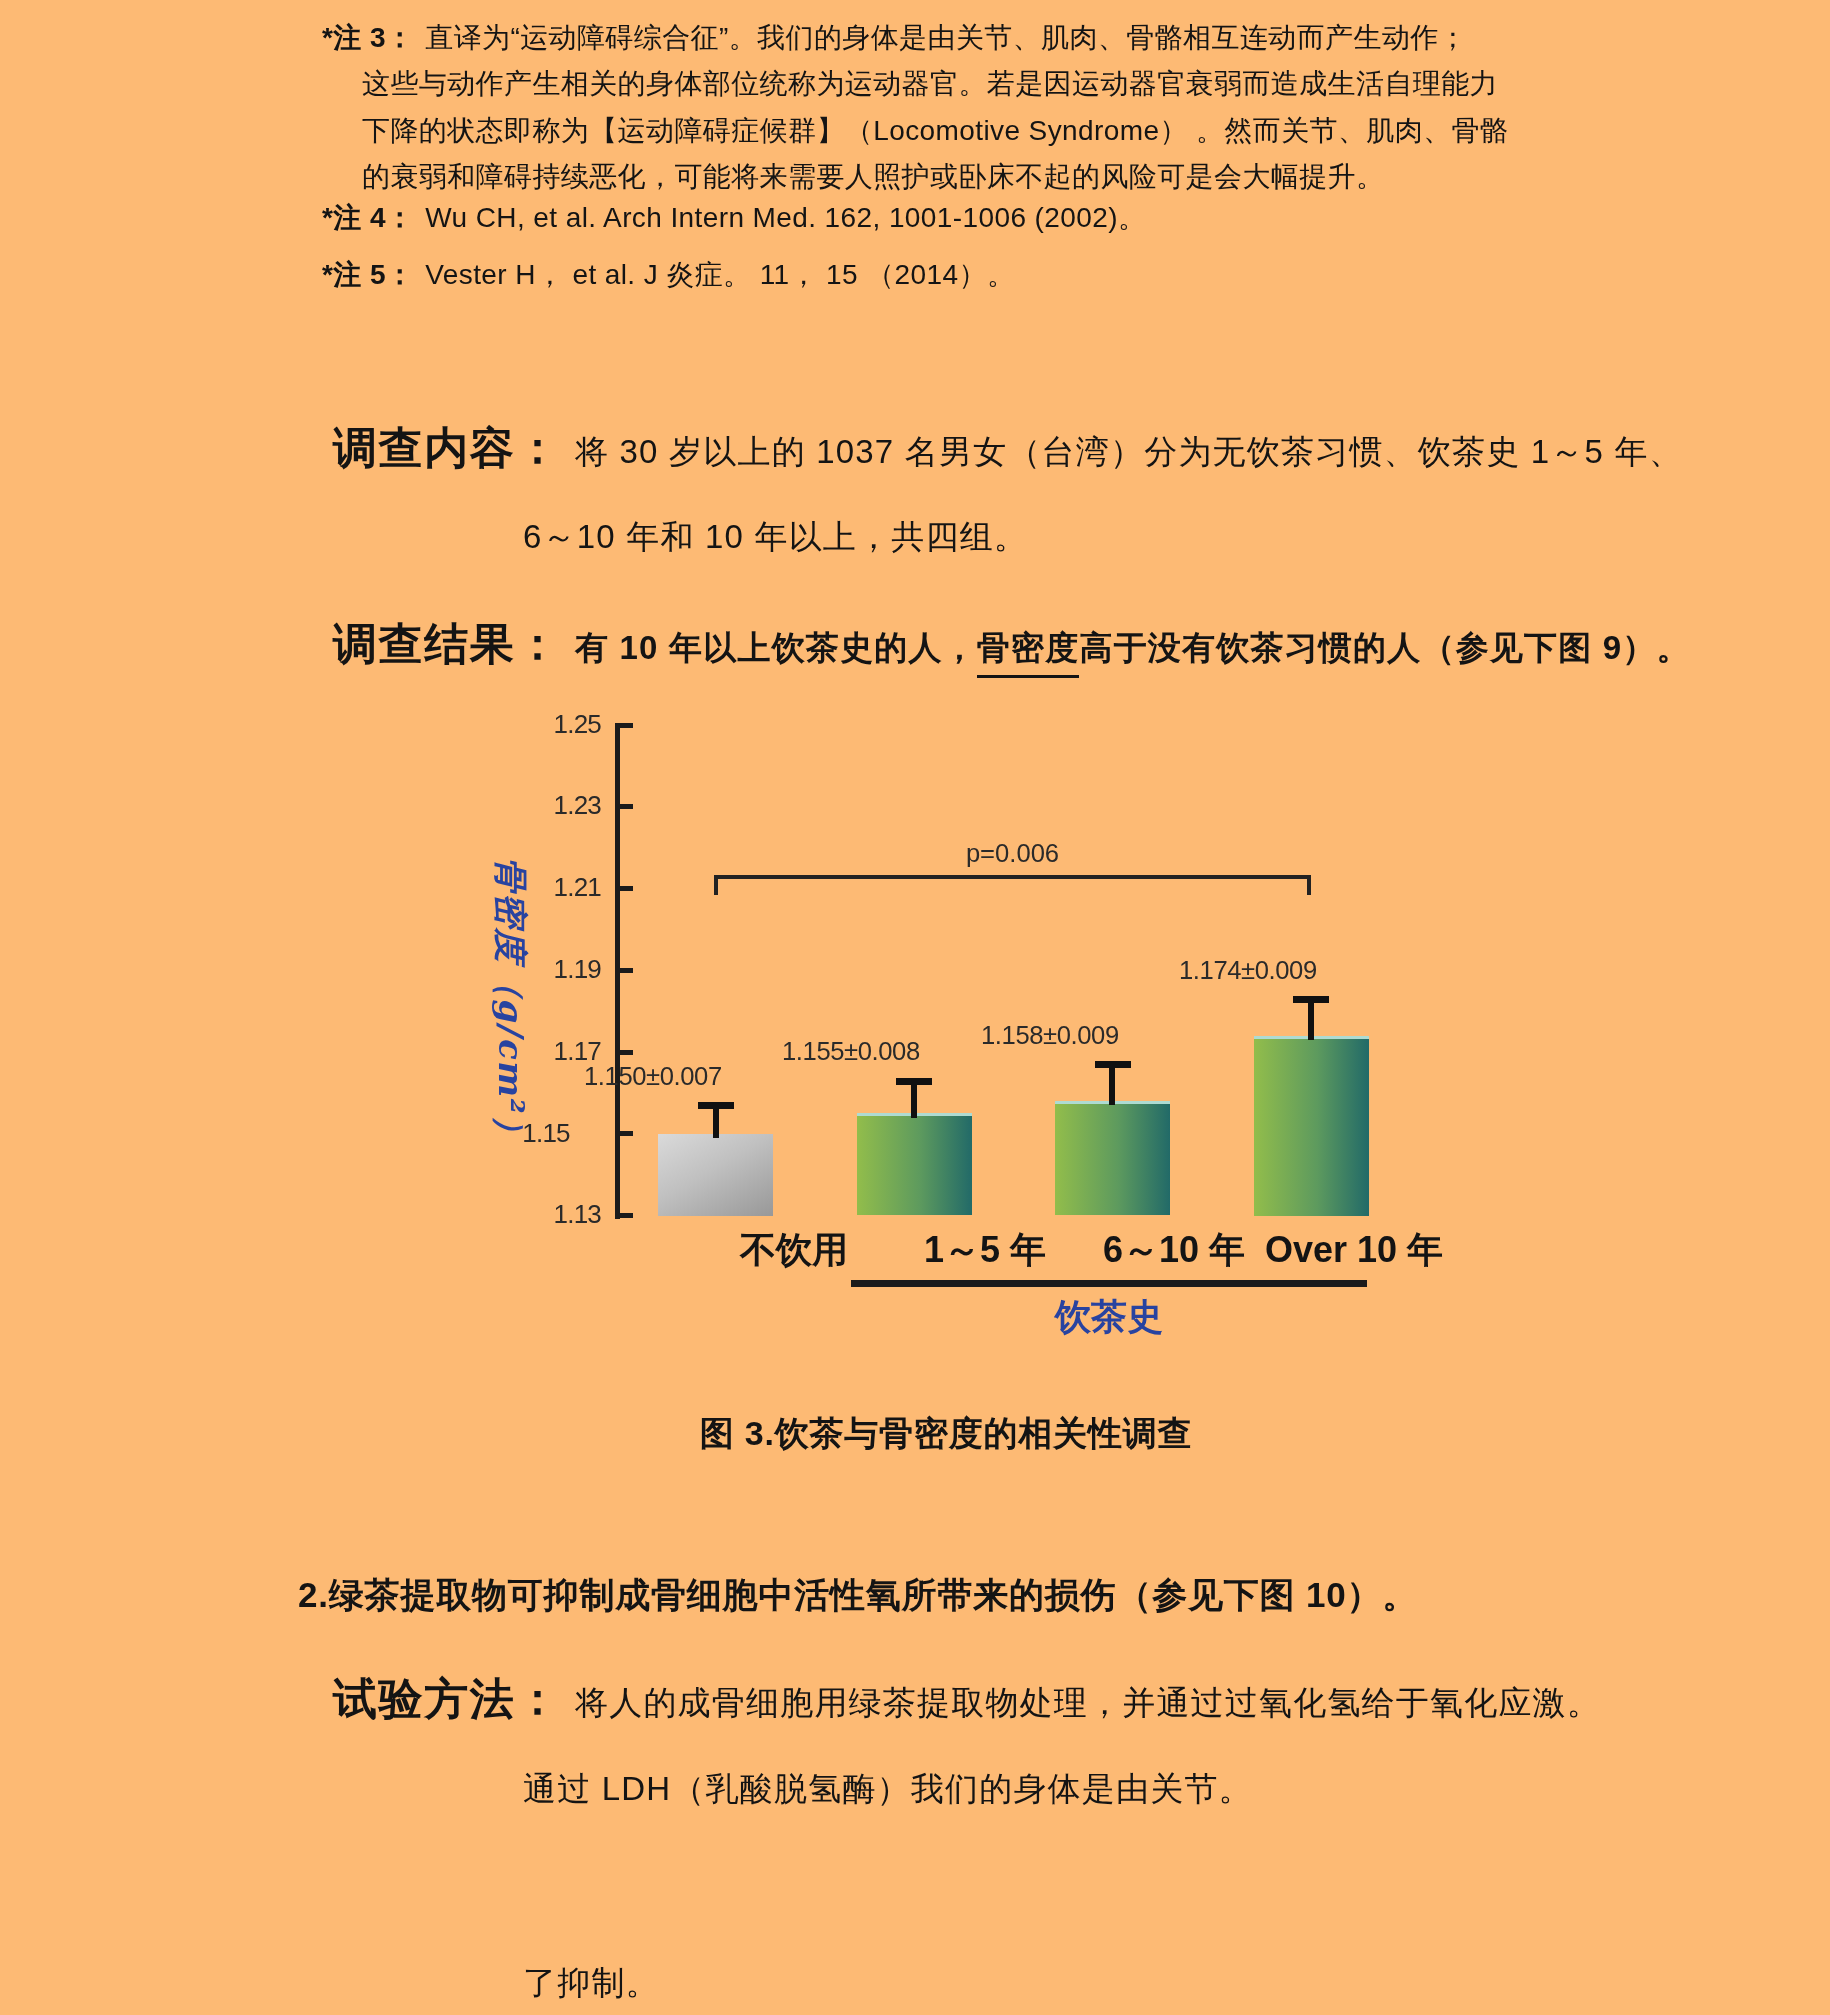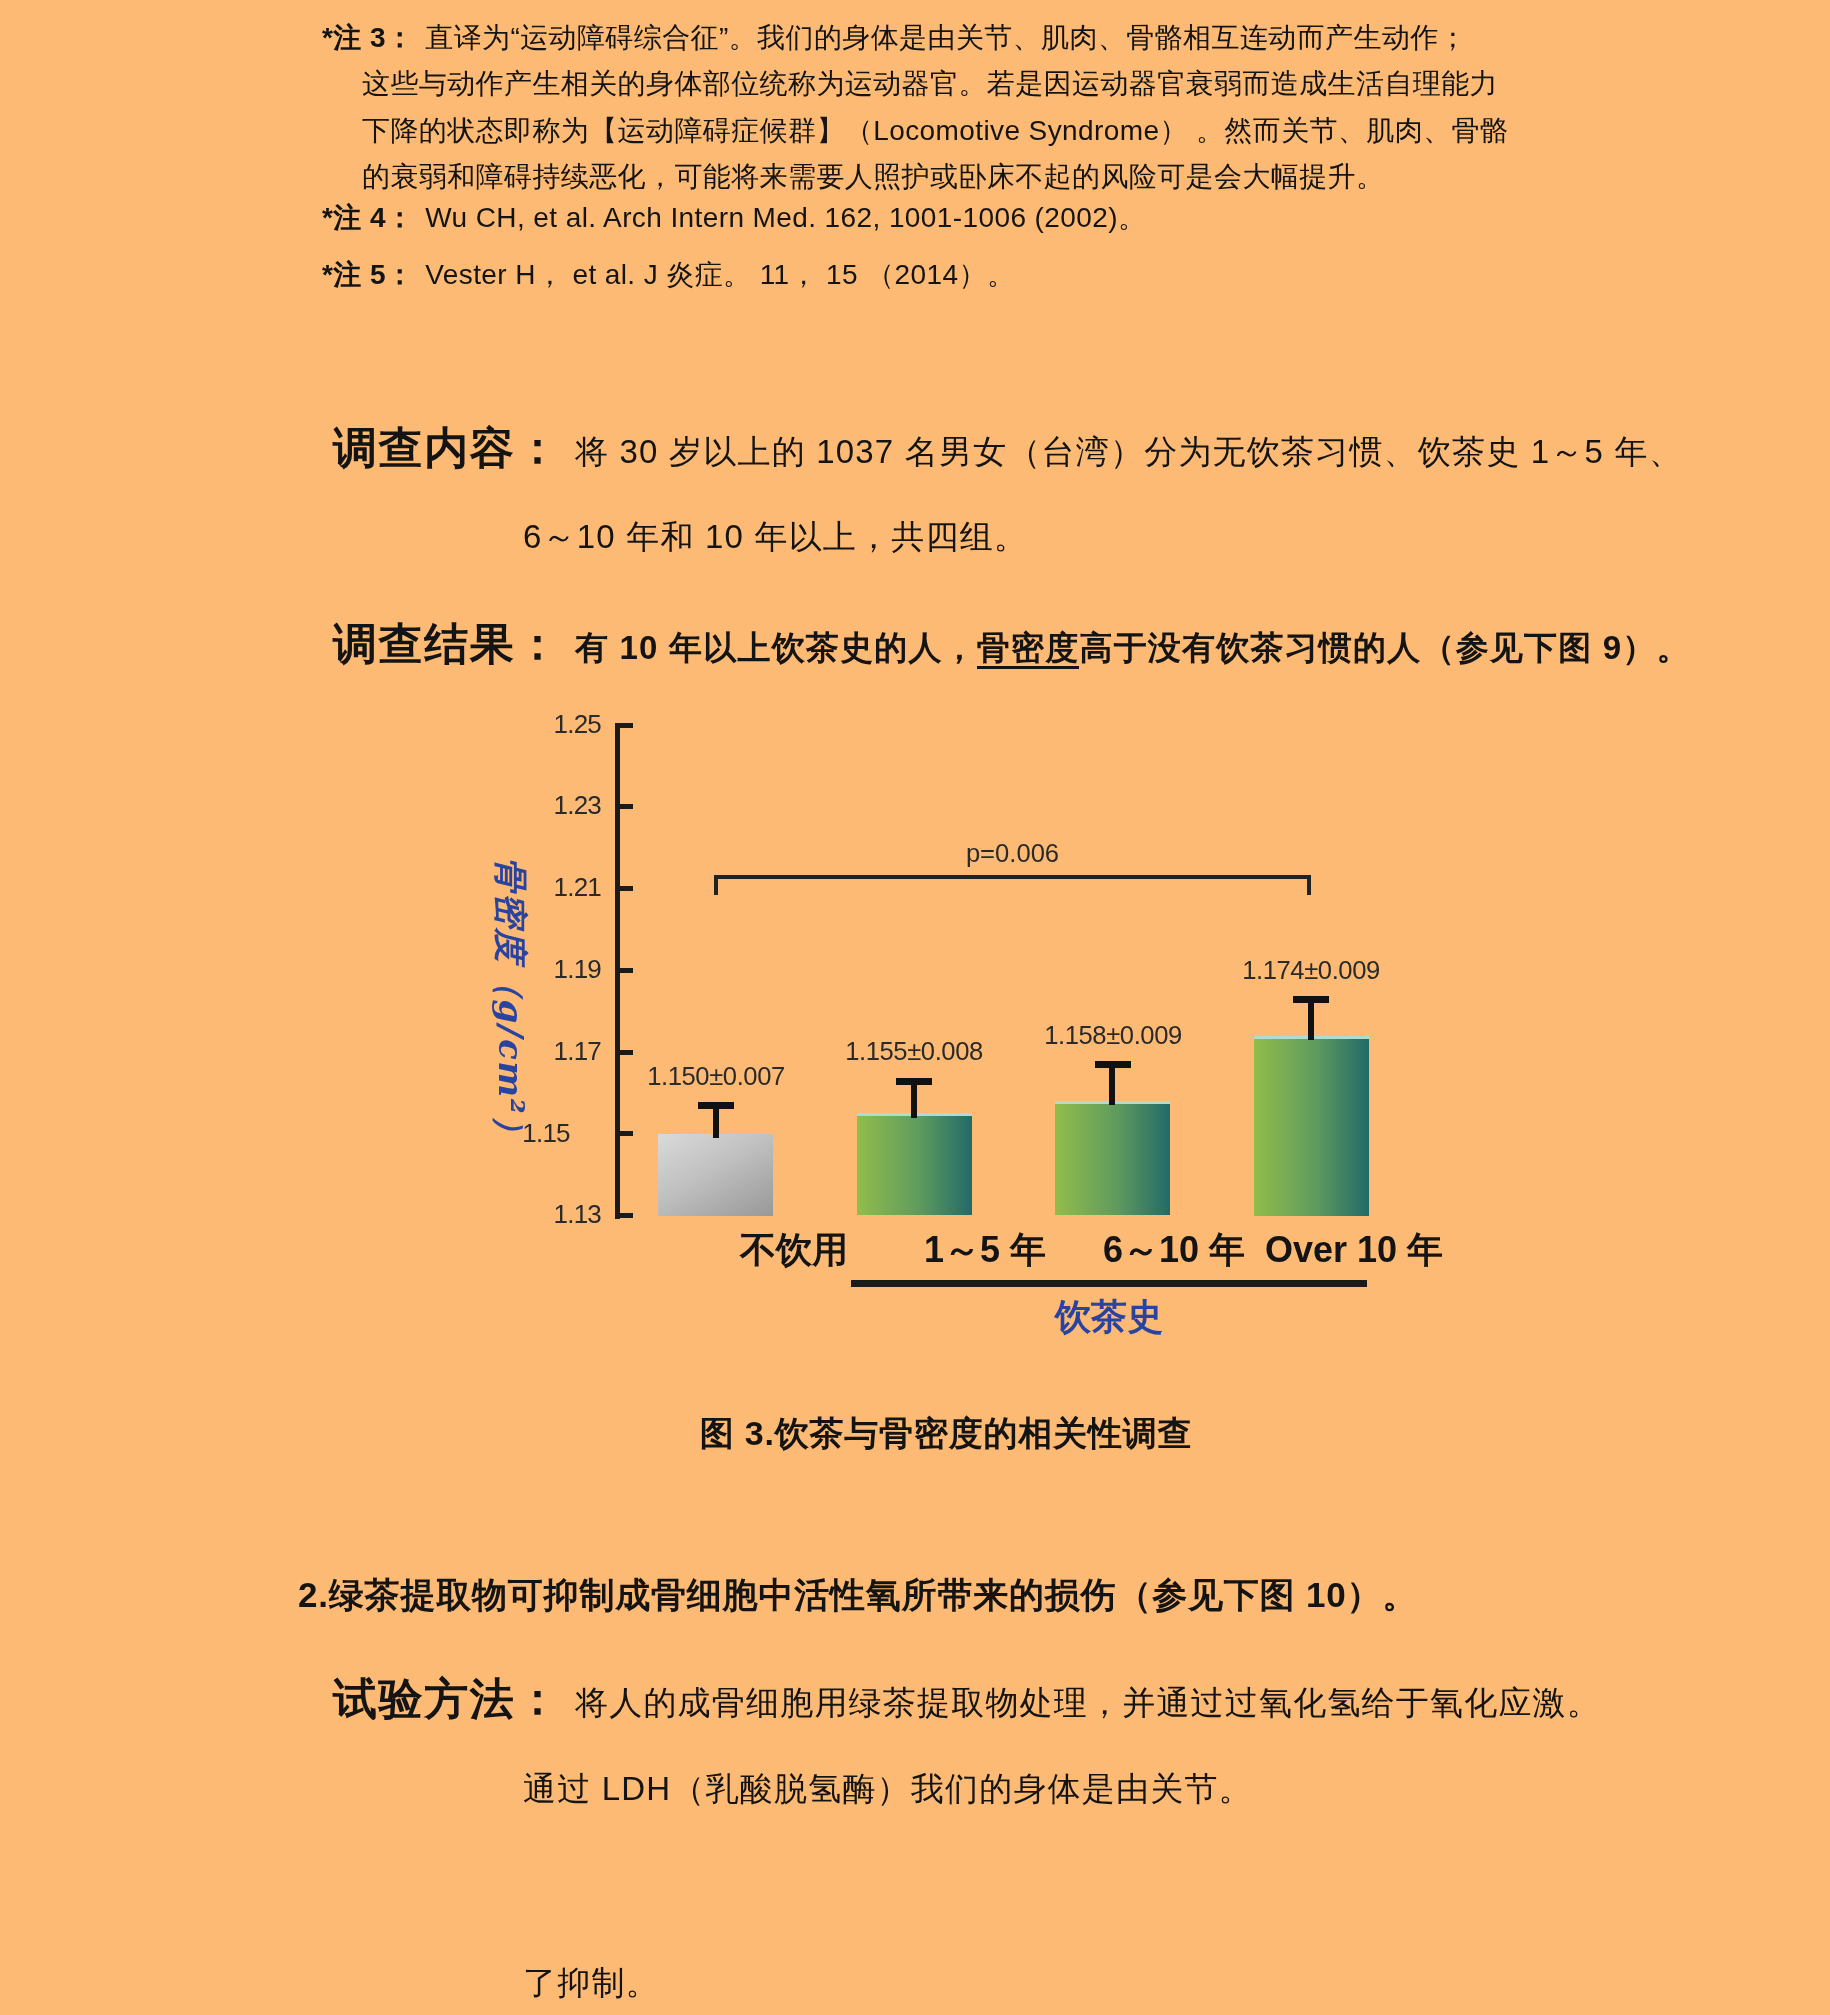--- a/index.html
+++ b/index.html
@@ -5,37 +5,37 @@
   html,body{margin:0;padding:0;background:#fff}
   .page{position:relative;width:1831px;height:2015px;background:#fdba74;overflow:hidden;
         font-family:"Liberation Sans","DejaVu Sans",sans-serif;color:#141414}
   .abs{position:absolute;white-space:nowrap}
   .note{font-size:28px;letter-spacing:0.4px}
   .note-label{font-weight:bold;margin-right:11px}
   .body-line{font-size:33px;letter-spacing:1.2px}
   .body-label{font-weight:bold;font-size:44px;margin-right:14px;letter-spacing:1.6px}
   .bold{font-weight:bold}
   .heading{font-size:35px;font-weight:bold;letter-spacing:0.8px}
-  .underlined{border-bottom:3.1px solid #141414;padding-bottom:0}
+  .underlined{border-bottom:3.1px solid #141414;padding-bottom:9px}
   .caption{font-size:34px;font-weight:bold;letter-spacing:0.8px}
 
   
   .chart{position:absolute;left:434px;top:709px;width:1147px;height:686px}
   .plot{position:absolute;left:181px;top:16.3px;width:884px;height:491px}
   .axis-line{position:absolute;left:0;top:-2.3px;width:5.4px;height:496px;background:#1b1b1b}
   .tick{position:absolute;left:5.4px;width:13px;height:4.7px;background:#1b1b1b}
   .tick-label{position:absolute;left:-124px;width:110px;text-align:right;font-size:26px;
               font-weight:500;color:#2a2a2a;letter-spacing:-0.8px}
   .bar{position:absolute;width:115px}
   .bar-gray{background:linear-gradient(150deg,#dadada 0%,#c0c0c0 45%,#989898 100%)}
   .bar-green{background:linear-gradient(to right,#92bd4b 0%,#5d9a5e 55%,#226a68 100%);
              border-top:3.1px solid #aedbd2;box-sizing:border-box}
   .err-stem{position:absolute;width:6.2px;background:#111}
   .err-cap{position:absolute;height:7px;width:36px;background:#111}
-  .val-label{position:absolute;width:264px;text-align:center;font-size:25.6px;font-weight:500;
+  .val-label{position:absolute;width:264px;text-align:left;font-size:25.6px;font-weight:500;
              color:#2a2a2a;letter-spacing:-0.4px;white-space:nowrap}
   .cat-label{position:absolute;width:264px;text-align:right;font-size:36px;font-weight:600;
              color:#141414;white-space:nowrap}
   .p-bracket{position:absolute;left:99px;top:150px;width:597px;height:23px}
   .p-line{position:absolute;left:0;right:0;top:0;height:3.9px;background:#222}
   .p-tick{position:absolute;top:0;width:3.9px;height:20px;background:#222}
   .p-tick.left{left:0}.p-tick.right{right:0}
   .p-label{position:absolute;left:0;right:0;top:-36px;text-align:center;font-size:25.6px;
            font-weight:500;color:#2a2a2a}
   .group-line{position:absolute;left:236px;top:555px;width:516px;height:7px;background:#1b1b1b}

